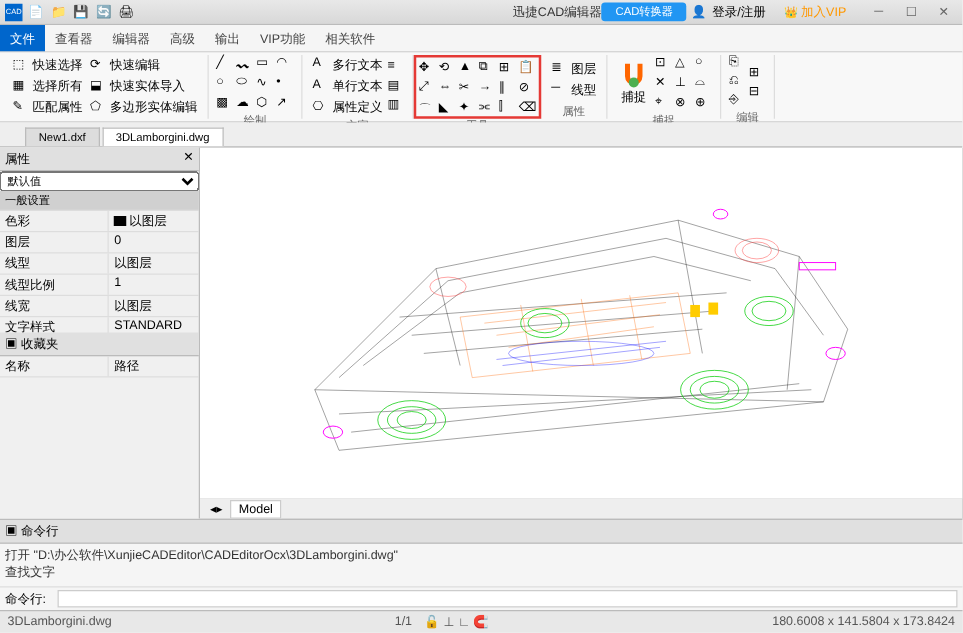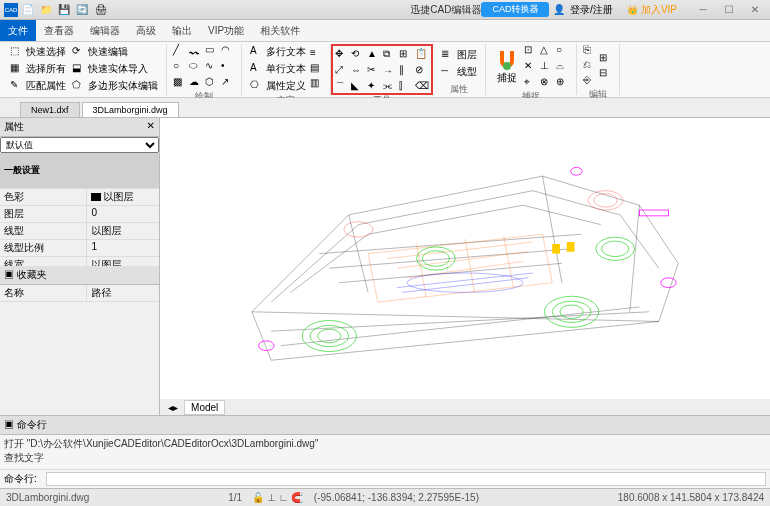--- a/index.html
+++ b/index.html
@@ -28,21 +28,21 @@
 .bigbtn{display:flex;flex-direction:column;align-items:center;padding:2px 4px}
 .tabs{height:20px;background:#eee;display:flex;align-items:end;padding-left:20px;border-bottom:1px solid #bbb}
 .tab{padding:2px 10px;background:#ddd;margin-right:2px;font-size:9px;border:1px solid #bbb;border-bottom:none}
 .tab.active{background:#fff}
 .main{flex:1;display:flex;min-height:0}
 .propspanel{width:160px;background:#f0f0f0;display:flex;flex-direction:column;border-right:1px solid #bbb}
 .panel-hdr{background:#e0e0e0;padding:2px 4px;border-bottom:1px solid #bbb;display:flex;justify-content:space-between;font-size:9px}
 .propsel{width:100%;font-size:9px;padding:1px}
 .propgrid{flex:1;overflow:auto}
 .proprow{display:flex;border-bottom:1px solid #ddd;font-size:9px}
-.proprow.section{background:#d0d0d0;font-weight:bold;padding:11px 4px}
+.proprow.section{background:#d0d0d0;font-weight:normal;padding:1px 4px}
 .propkey{width:55%;padding:1px 4px;border-right:1px solid #ddd}
 .propval{width:45%;padding:1px 4px}
 .canvas-area{flex:1;display:flex;flex-direction:column;background:#888}
 .canvas{flex:1;background:#fff;position:relative;overflow:hidden}
 .canvas svg{width:100%;height:100%}
 .model-tabs{height:16px;background:#eee;display:flex;align-items:center;padding-left:8px;font-size:9px}
 .cmdpanel{border-top:1px solid #bbb;background:#f5f5f5}
 .cmdlog{height:34px;padding:2px 4px;font-size:9px;color:#333;overflow:hidden}
 .cmdinput{display:flex;align-items:center;padding:2px 4px;border-top:1px solid #ddd}
 .cmdinput input{flex:1;border:1px solid #ccc;padding:1px 3px;font-size:9px}
@@ -362,16 +362,15 @@
     <span style="margin-right:9px">命令行:</span>
     <input type="text" style="">
   </div>
 </div>
 
 <div class="statusbar">
   <span>3DLamborgini.dwg</span>
   <span class="spacer"></span>
   <span>1/1</span>
   <span>🔓 ⊥ ∟ 🧲</span>
-  <span>(-95.06841; -136.8394; 2.27595E-15)</span>
   <span class="spacer"></span>
   <span>180.6008 x 141.5804 x 173.8424</span>
 </div>
 
 </body></html>

